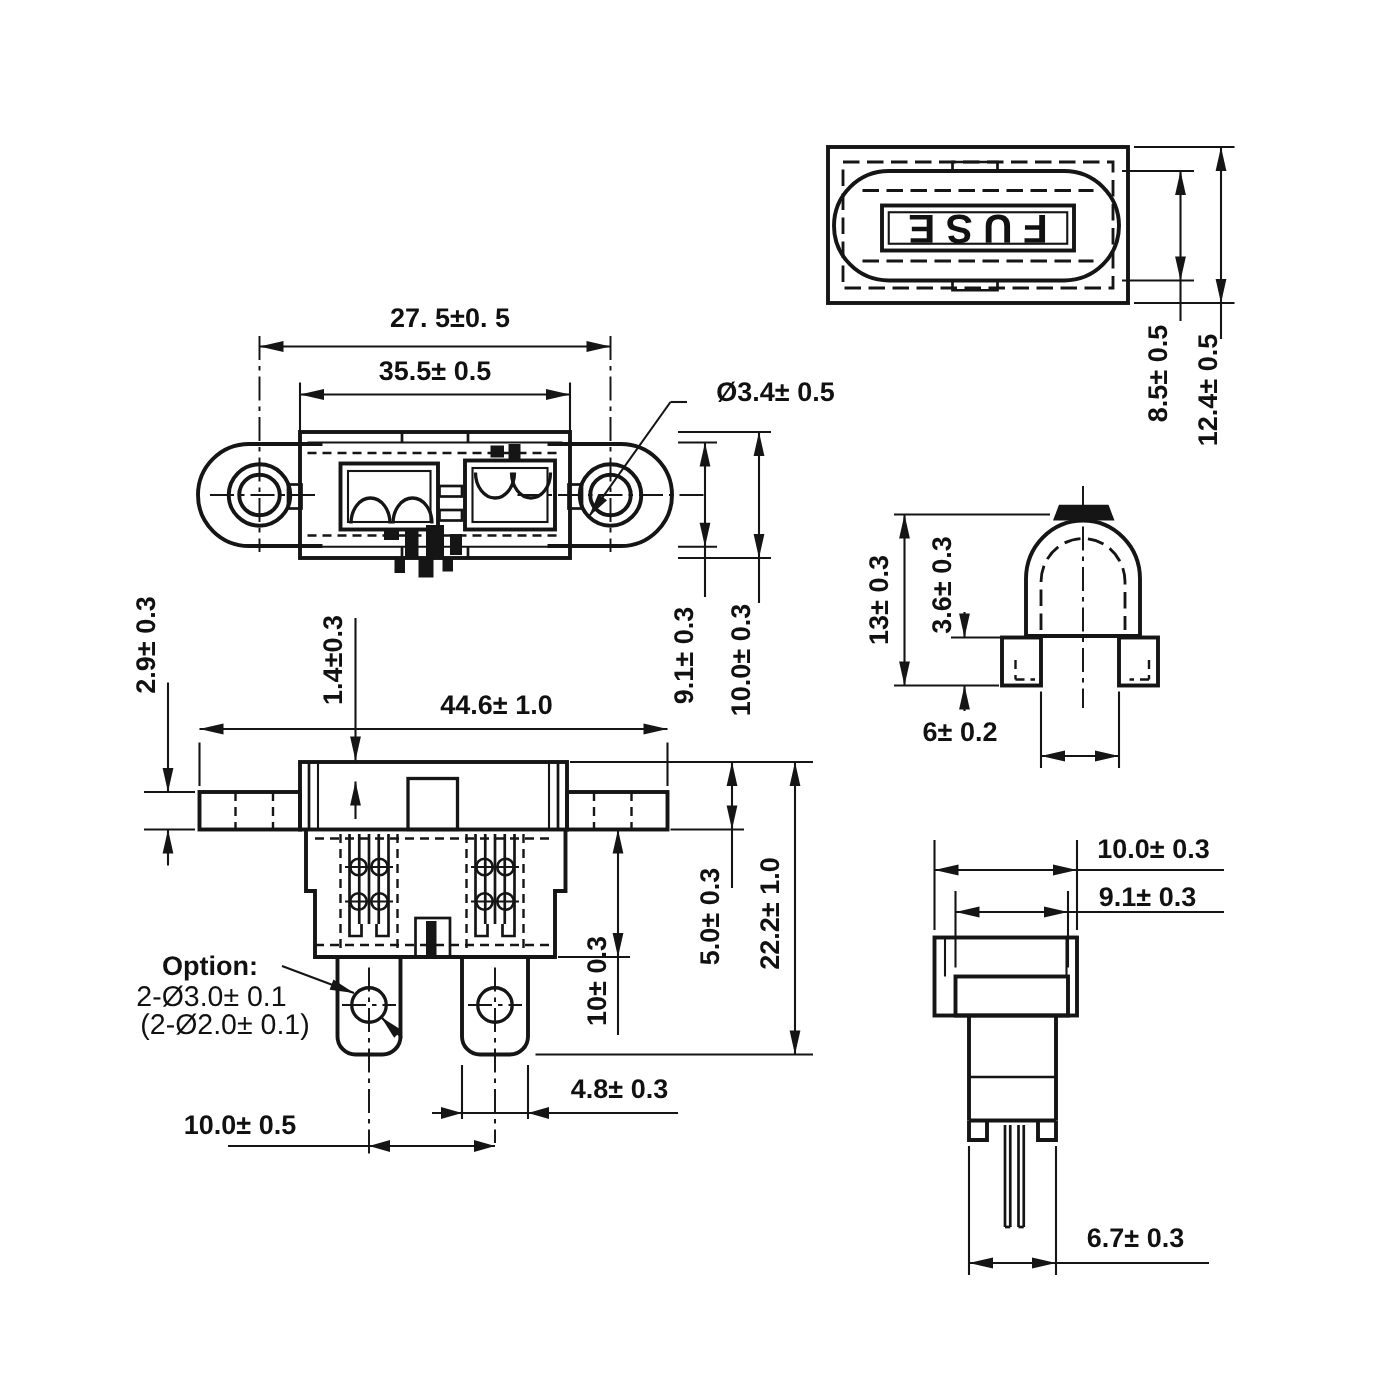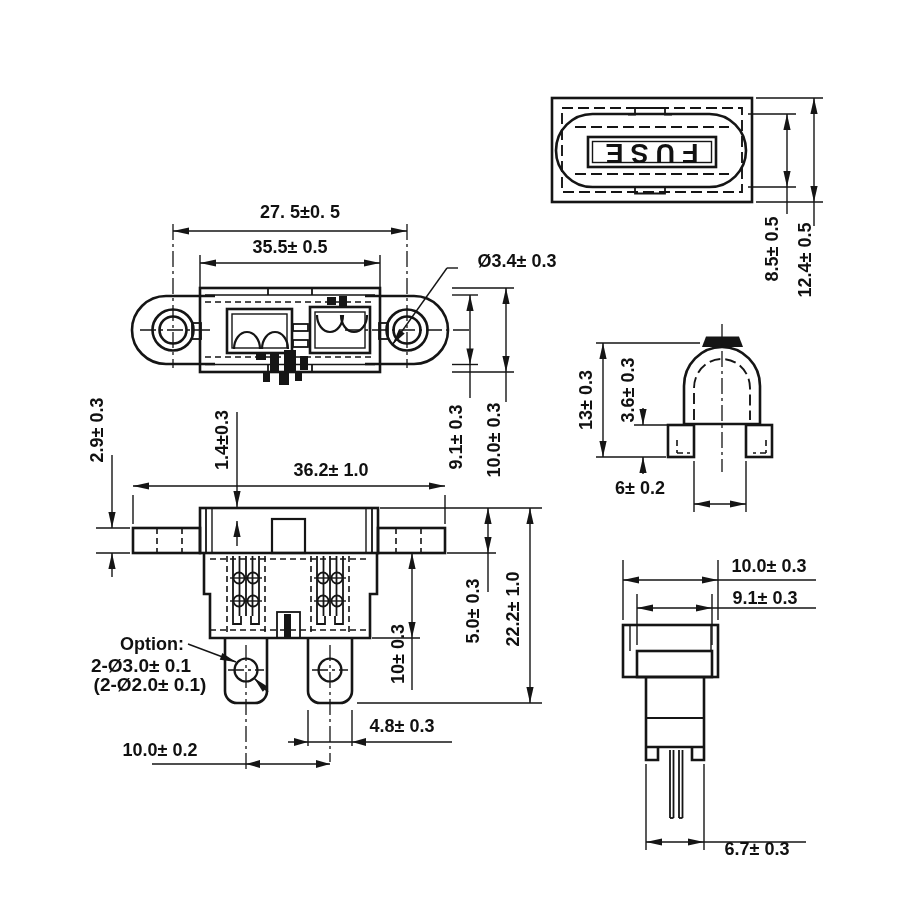--- a/index.html
+++ b/index.html
@@ -10,21 +10,21 @@
   .o2 {fill:none;stroke:#151515;stroke-width:2.2;}
   .m  {fill:none;stroke:#151515;stroke-width:1.8;}
   .t  {fill:none;stroke:#151515;stroke-width:1.4;}
   .hid {fill:none;stroke:#151515;stroke-width:1.9;stroke-dasharray:11 5;}
   .hid2{fill:none;stroke:#151515;stroke-width:1.6;stroke-dasharray:6 4;}
   .cl {fill:none;stroke:#151515;stroke-width:1.3;stroke-dasharray:16 4 3 4;}
   .fillp{fill:#151515;stroke:none;}
   .lbl{position:absolute;transform:translate(-50%,-50%);font-size:18px;font-weight:bold;
        color:#111;white-space:pre;line-height:1;}
   .lbl.v{transform:translate(-50%,-50%) rotate(-90deg);}
-  .lbl.reg{font-weight:bold;font-size:19px;}
+  .lbl.reg{font-weight:normal;font-size:19px;}
   .lbl.fuse{transform:translate(-50%,-50%) rotate(180deg);font-size:27px;letter-spacing:7px;
             padding-left:7px;}
 </style>
 </head>
 <body>
 
 <div id="stage">
 
 <svg id="linework" width="924" height="924" viewBox="0 0 924 924">
   <defs>
@@ -269,37 +269,37 @@
     <path d="M704,842 H806" class="t"></path>
   </g>
 </svg>
 
 <div class="lbl fuse" style="left:652px;top:152px">FUSE</div>
 <div class="lbl v" style="left:772px;top:249px">8.5± 0.5</div>
 <div class="lbl v" style="left:805px;top:260px">12.4± 0.5</div>
 
 <div class="lbl" style="left:300px;top:212px">27. 5±0. 5</div>
 <div class="lbl" style="left:290px;top:247px">35.5± 0.5</div>
-<div class="lbl" style="left:517px;top:261px">Ø3.4± 0.3</div>
+<div class="lbl" style="left:517px;top:261px">Ø3.4± 0.5</div>
 <div class="lbl v" style="left:456px;top:437px">9.1± 0.3</div>
 <div class="lbl v" style="left:494px;top:440px">10.0± 0.3</div>
 
 <div class="lbl v" style="left:586px;top:400px">13± 0.3</div>
 <div class="lbl v" style="left:628px;top:390px">3.6± 0.3</div>
 <div class="lbl" style="left:640px;top:488px">6± 0.2</div>
 
 <div class="lbl v" style="left:97px;top:430px">2.9± 0.3</div>
 <div class="lbl v" style="left:222px;top:440px">1.4±0.3</div>
-<div class="lbl" style="left:331px;top:470px">36.2± 1.0</div>
+<div class="lbl" style="left:331px;top:470px">44.6± 1.0</div>
 <div class="lbl v" style="left:398px;top:654px">10± 0.3</div>
 <div class="lbl v" style="left:473px;top:611px">5.0± 0.3</div>
 <div class="lbl v" style="left:513px;top:609px">22.2± 1.0</div>
-<div class="lbl" style="left:402px;top:726px">4.8± 0.3</div>
-<div class="lbl" style="left:160px;top:750px">10.0± 0.2</div>
-<div class="lbl" style="left:152px;top:644px">Option:</div>
+<div class="lbl" style="left:413px;top:726px">4.8± 0.3</div>
+<div class="lbl" style="left:160px;top:750px">10.0± 0.5</div>
+<div class="lbl" style="left:140px;top:644px">Option:</div>
 <div class="lbl reg" style="left:141px;top:665px">2-Ø3.0± 0.1</div>
 <div class="lbl reg" style="left:150px;top:684px">(2-Ø2.0± 0.1)</div>
 
 <div class="lbl" style="left:769px;top:566px">10.0± 0.3</div>
 <div class="lbl" style="left:765px;top:598px">9.1± 0.3</div>
-<div class="lbl" style="left:757px;top:849px">6.7± 0.3</div>
+<div class="lbl" style="left:757px;top:825px">6.7± 0.3</div>
 
 </div>
 
 </body></html>

